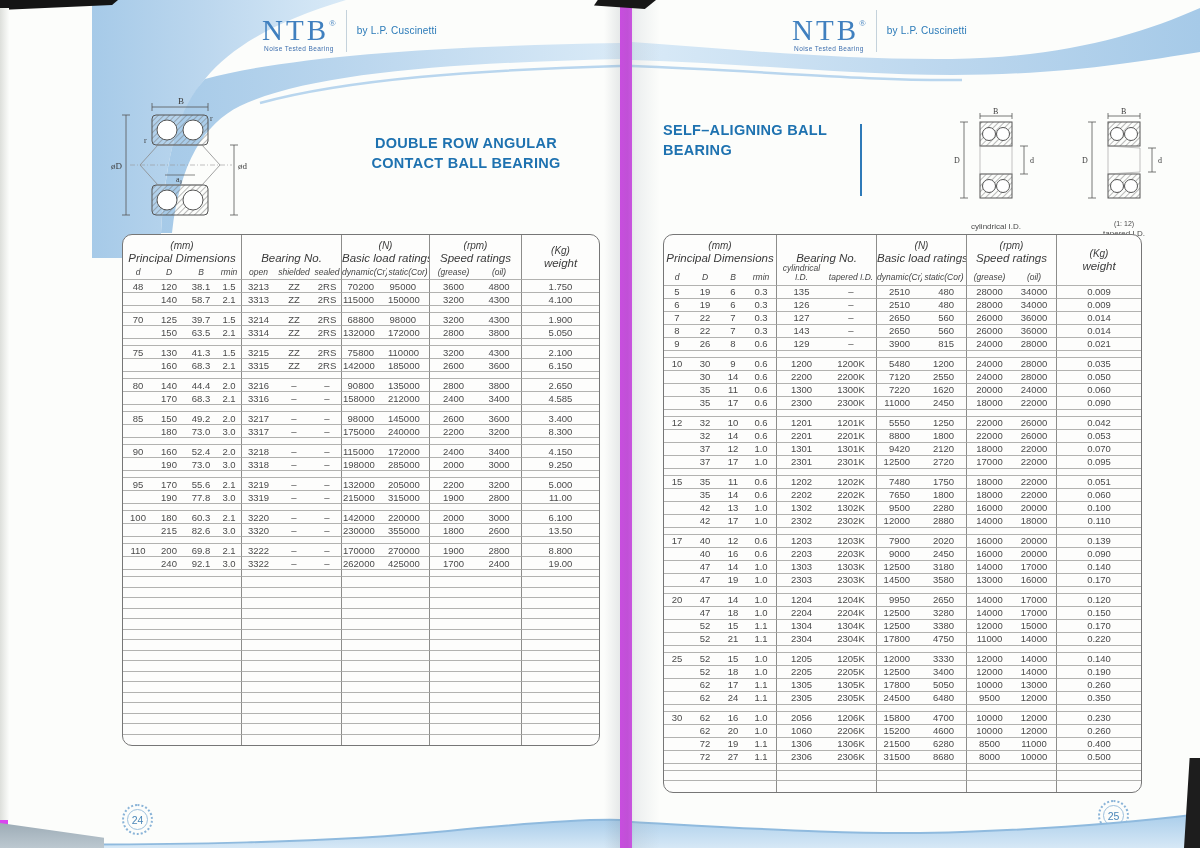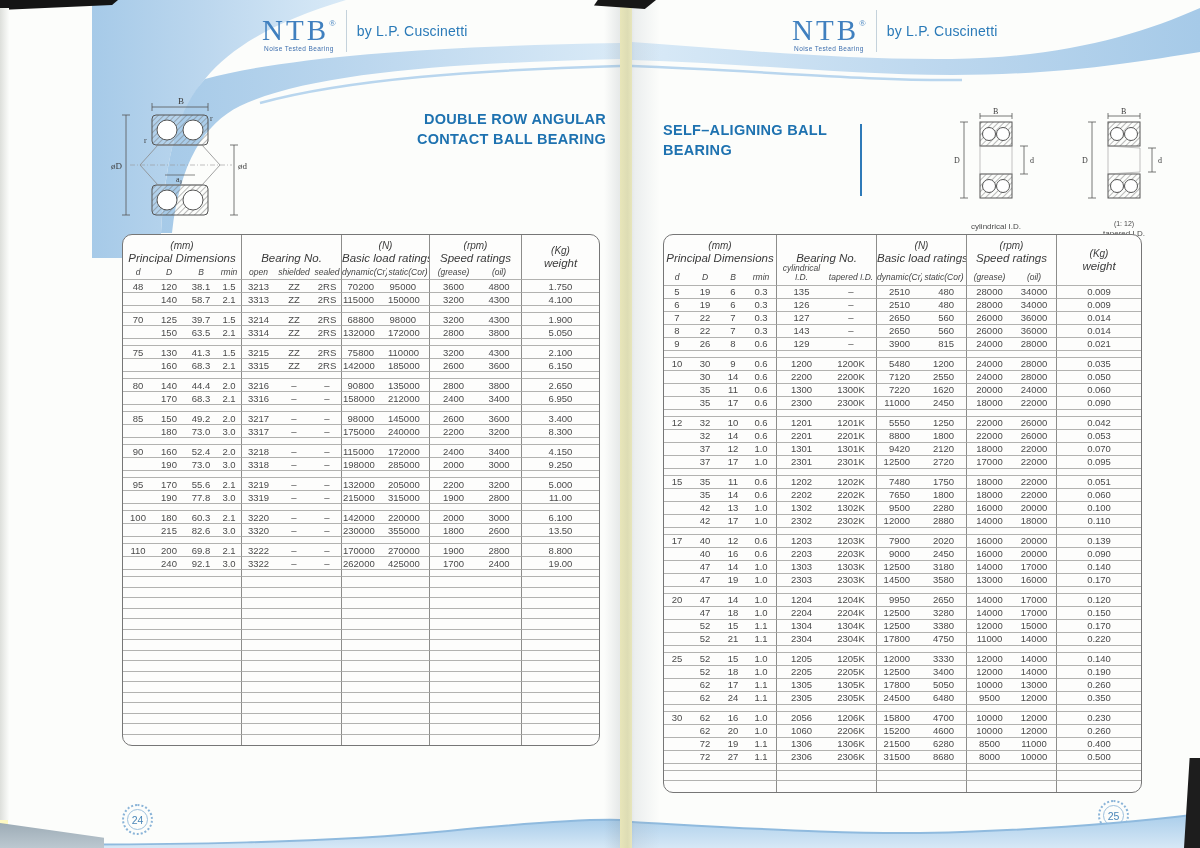--- a/index.html
+++ b/index.html
@@ -1,18 +1,18 @@
 <!DOCTYPE html>
 <html><head>
 <meta charset="utf-8">
 <style>
   * { margin:0; padding:0; box-sizing:border-box; }
   html,body { width:1200px; height:848px; overflow:hidden; background:#f2f3f1;
     font-family:"Liberation Sans", sans-serif; }
-  .book { position:relative; width:1200px; height:848px; background:#fef9c3; }
+  .book { position:relative; width:1200px; height:848px; background:#d946ef; }
 
   
   .edge { position:absolute; pointer-events:none; }
   .edge-topleft { left:0; top:0; width:118px; height:10px; background:#141414;
     clip-path:polygon(0 0,100% 0,95% 50%,0 100%); }
   .edge-topcenter { left:594px; top:0; width:62px; height:9px; background:#171717;
     clip-path:polygon(6% 0,100% 0,82% 100%,0 62%); }
   .edge-bottomleft { left:0; top:816px; width:104px; height:32px;
     background:linear-gradient(180deg,#94a4af,#bcc8d0);
     clip-path:polygon(0 22%,100% 68%,100% 100%,0 100%); }
@@ -31,25 +31,25 @@
   svg.bottomwave { position:absolute; left:0; bottom:0; }
 
   
   .logo { position:absolute; display:flex; align-items:center; gap:10px; }
   .logo-left { display:flex; flex-direction:column; align-items:center; }
   .logo-ntb { font-family:"Liberation Serif", serif; font-size:29px; line-height:28px;
     color:#4080bf; letter-spacing:3px; font-weight:500; }
   .logo-ntb sup { font-size:9px; letter-spacing:0; vertical-align:14px; }
   .logo-tagline { font-size:6.5px; color:#3e6fae; letter-spacing:.4px; margin-top:1px; }
   .logo-divider { width:1px; height:42px; background:#c4d2db; }
-  .logo-by { font-size:14px; color:#2a7ab8; font-weight:500; letter-spacing:.2px; }
+  .logo-by { font-size:10px; color:#2a7ab8; font-weight:500; letter-spacing:.2px; }
 
   .title { position:absolute; font-size:14.5px; font-weight:700; color:#1e72b0;
     letter-spacing:.3px; line-height:1.35; }
-  .title-left { text-align:right; right:14px; top:110px; width:280px; }
+  .title-left { text-align:center; right:14px; top:134px; width:280px; }
   .title-right { text-align:left; left:31px; top:121px; width:260px; }
   .title-rule { position:absolute; left:228px; top:124px; width:2px; height:72px; background:#2e7ab8; }
 
   
   table.spec { position:absolute; border-collapse:separate; border-spacing:0;
     border:1.5px solid #767676; border-radius:10px; overflow:hidden;
     background:#fdfdfc; table-layout:fixed; color:#4a4a4a; }
   table.spec-left { left:114px; top:234px; width:476px; }
   table.spec-right { left:31px; top:234px; width:477px; }
   .spec th, .spec td { border-bottom:1px solid #b2b2b0; font-weight:normal;
@@ -326,21 +326,21 @@
             <td>170</td>
             <td>68.3</td>
             <td>2.1</td>
             <td class="gs">3316</td>
             <td>–</td>
             <td>–</td>
             <td class="gs">158000</td>
             <td>212000</td>
             <td class="gs">2400</td>
             <td>3400</td>
-            <td class="gs">6.950</td>
+            <td class="gs">4.585</td>
           </tr>
           <tr class="sep-row">
             <td colspan="4"></td>
             <td colspan="3" class="gs"></td>
             <td colspan="2" class="gs"></td>
             <td colspan="2" class="gs"></td>
             <td colspan="1" class="gs"></td>
           </tr>
           <tr>
             <td>85</td>

